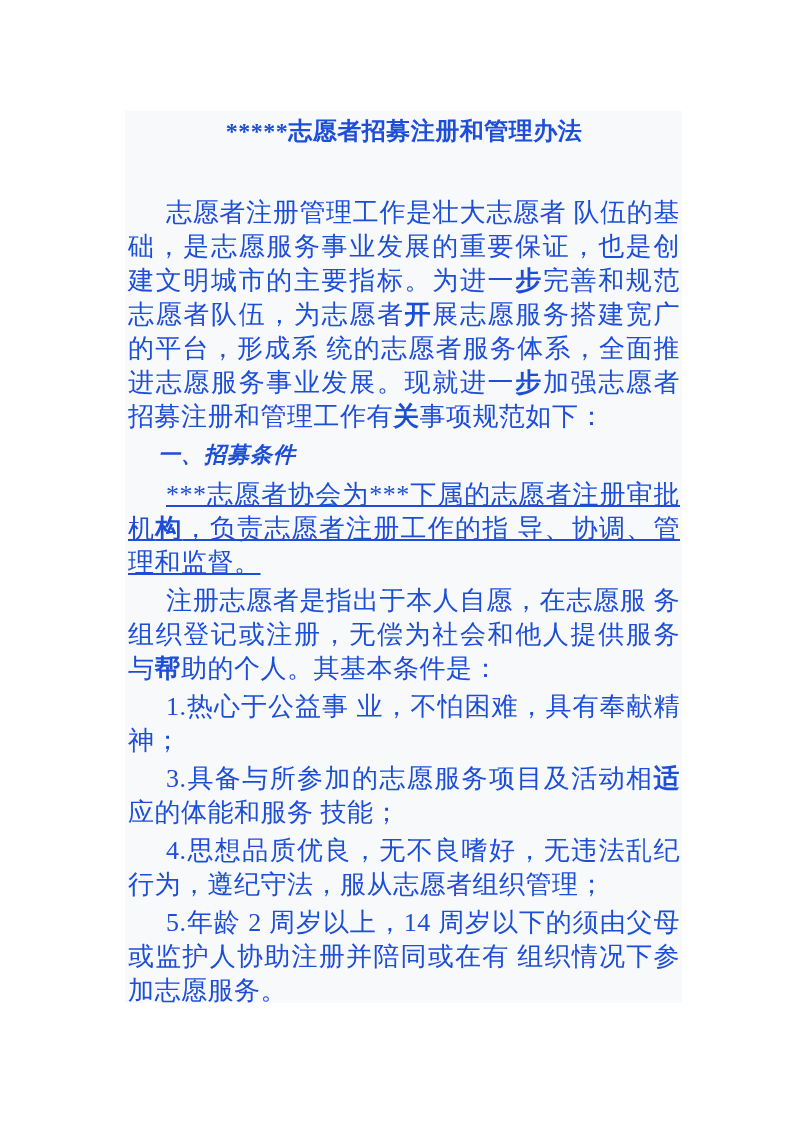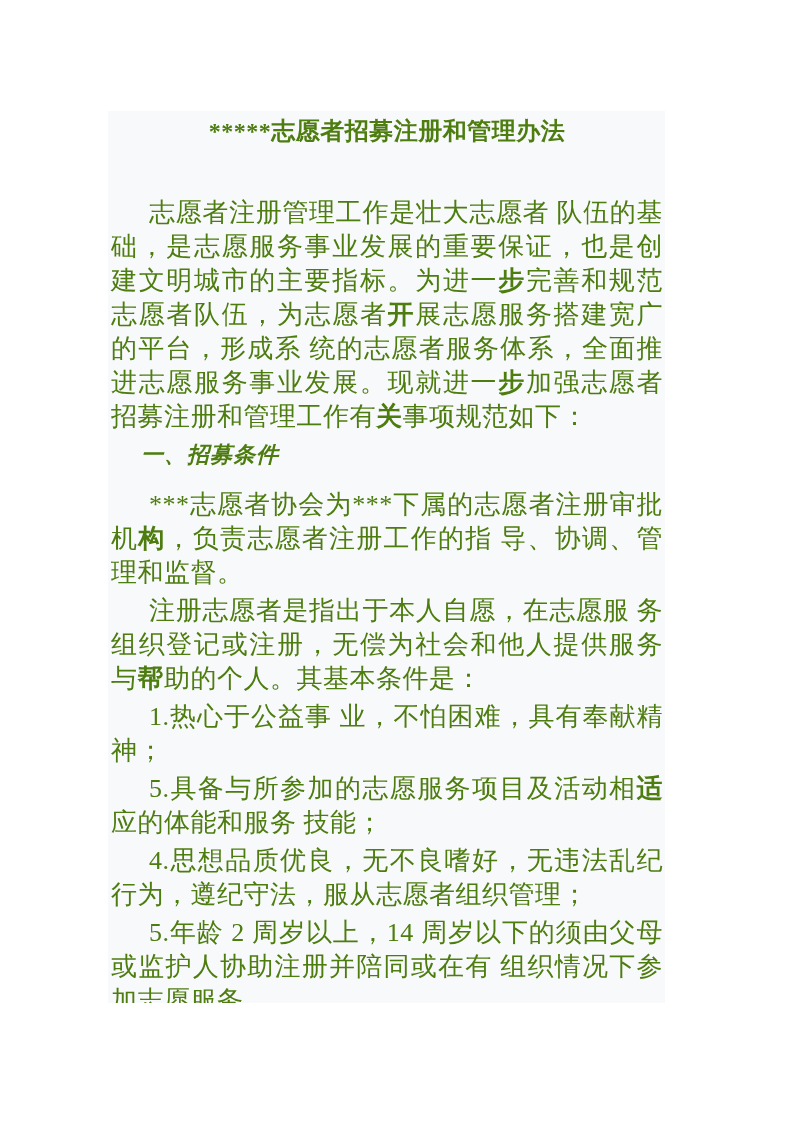--- a/index.html
+++ b/index.html
@@ -12,26 +12,26 @@
   }
   .canvas {
     position: relative;
     width: 794px;
     height: 1123px;
     background: #ffffff;
     overflow: hidden;
   }
   .sheet {
     position: absolute;
-    left: 108px;
+    left: 125px;
     top: 111px;
     width: 557px;
     height: 892px;
     background: #f8f9fb;
-    color: #4d7c0f;
+    color: #1d4ed8;
     overflow: hidden;
     box-sizing: border-box;
     padding: 4px 2px 0 3px;
   }
   .doc-title {
     margin: 0 0 49px 0;
     font-size: 24px;
     line-height: 32px;
     font-weight: 700;
     text-align: center;
@@ -52,36 +52,37 @@
   }
   .doc-body h2.heading {
     margin: 12px 0 0 30px;
     font-size: 22px;
     line-height: 34px;
     font-weight: 700;
     letter-spacing: 1px;
     font-style: italic;
   }
   .doc-body h2.heading + .block {
-    margin-top: 16px;
+    margin-top: 6px;
+    text-decoration: underline;
   }
   .b {
     font-weight: 700;
   }
 </style>
 </head>
 <body>
 
 <div class="canvas">
   <div class="sheet">
     <h1 class="doc-title">*****志愿者招募注册和管理办法</h1>
     <div class="doc-body">
         <p class="paragraph block"><span>志愿者注册管理工作是壮大志愿者 队伍的基础，是志愿服务事业发展的重要保证，也是创建文明城市的主要指标。为进一</span><span class="b">步</span><span>完善和规范志愿者队伍，为志愿者</span><span class="b">开</span><span>展志愿服务搭建宽广的平台，形成系 统的志愿者服务体系，全面推进志愿服务事业发展。现就进一</span><span class="b">步</span><span>加强志愿者招募注册和管理工作有</span><span class="b">关</span><span>事项规范如下：</span></p>
         <h2 class="heading block"><span class="b">一、招募条件</span></h2>
         <p class="paragraph block"><span>***志愿者协会为***下属的志愿者注册审批机</span><span class="b">构</span><span>，负责志愿者注册工作的指 导、协调、管理和监督。</span></p>
         <p class="paragraph block"><span>注册志愿者是指出于本人自愿，在志愿服 务组织登记或注册，无偿为社会和他人提供服务与</span><span class="b">帮</span><span>助的个人。其基本条件是：</span></p>
         <p class="paragraph block"><span>1.热心于公益事 业，不怕困难，具有奉献精神；</span></p>
-        <p class="paragraph block"><span>5.具备与所参加的志愿服务项目及活动相</span><span class="b">适</span><span>应的体能和服务 技能；</span></p>
+        <p class="paragraph block"><span>3.具备与所参加的志愿服务项目及活动相</span><span class="b">适</span><span>应的体能和服务 技能；</span></p>
         <p class="paragraph block"><span>4.思想品质优良，无不良嗜好，无违法乱纪行为，遵纪守法，服从志愿者组织管理；</span></p>
         <p class="paragraph block"><span>5.年龄 2 周岁以上，14 周岁以下的须由父母或监护人协助注册并陪同或在有 组织情况下参加志愿服务。</span></p>
       </div>
   </div>
 </div>
 
 </body></html>

